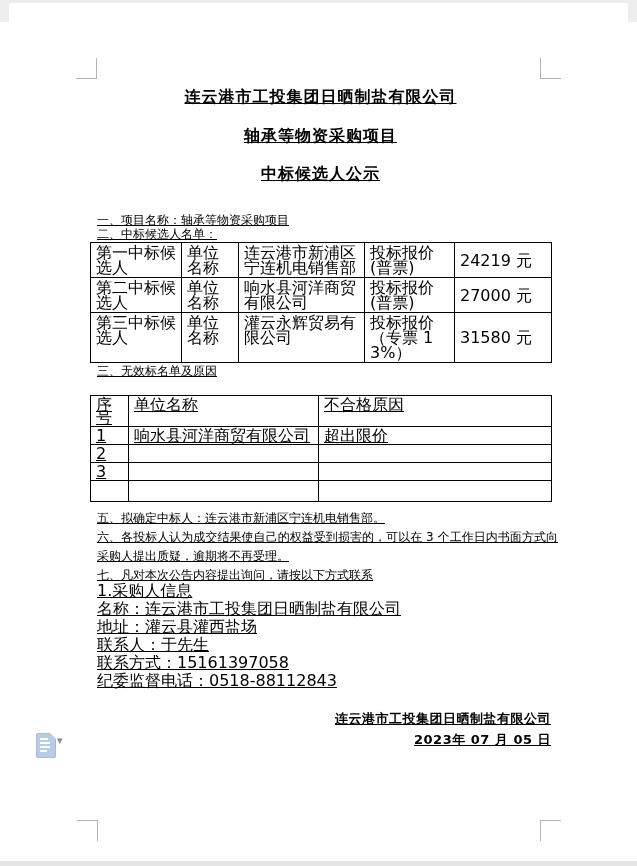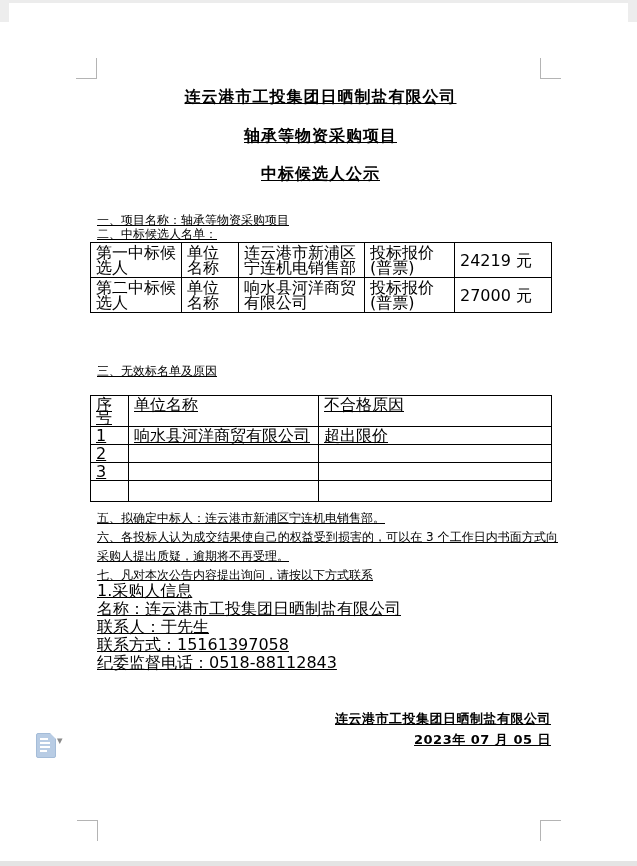--- a/index.html
+++ b/index.html
@@ -93,20 +93,27 @@
       <td>投标报价(普票)</td>
       <td class="price">24219 元</td>
     </tr>
     <tr style="height:32px">
       <td>第二中标候选人</td>
       <td>单位名称</td>
       <td>响水县河洋商贸有限公司</td>
       <td>投标报价(普票)</td>
       <td class="price">27000 元</td>
     </tr>
+    <tr style="height:36px">
+      <td>第三中标候选人</td>
+      <td>单位名称</td>
+      <td>灌云永辉贸易有限公司</td>
+      <td>投标报价（专票 13%）</td>
+      <td class="price">31580 元</td>
+    </tr>
   </tbody>
     </table>
 
   <div class="abs body-line s3">三、无效标名单及原因</div>
 
   <table class="tbl2">
     <colgroup>
         <col style="width:38px">
         <col style="width:190px">
         <col style="width:233px">
@@ -140,20 +147,21 @@
   </tbody>
     </table>
 
   <div class="abs para s5">五、拟确定中标人：连云港市新浦区宁连机电销售部。</div>
   <div class="abs para s6">六、各投标人认为成交结果使自己的权益受到损害的，可以在 3 个工作日内书面方式向采购人提出质疑，逾期将不再受理。</div>
   <div class="abs para s7">七、凡对本次公告内容提出询问，请按以下方式联系</div>
 
   <div class="abs contact">
     <div>1.采购人信息</div>
     <div>名称：连云港市工投集团日晒制盐有限公司</div>
+    <div>地址：灌云县灌西盐场</div>
     <div>联系人：于先生</div>
     <div>联系方式：15161397058</div>
     <div>纪委监督电话：0518-88112843</div>
   </div>
 
   <div class="abs signature">
     <div>连云港市工投集团日晒制盐有限公司</div>
     <div>2023年 07 月 05 日</div>
   </div>
 

